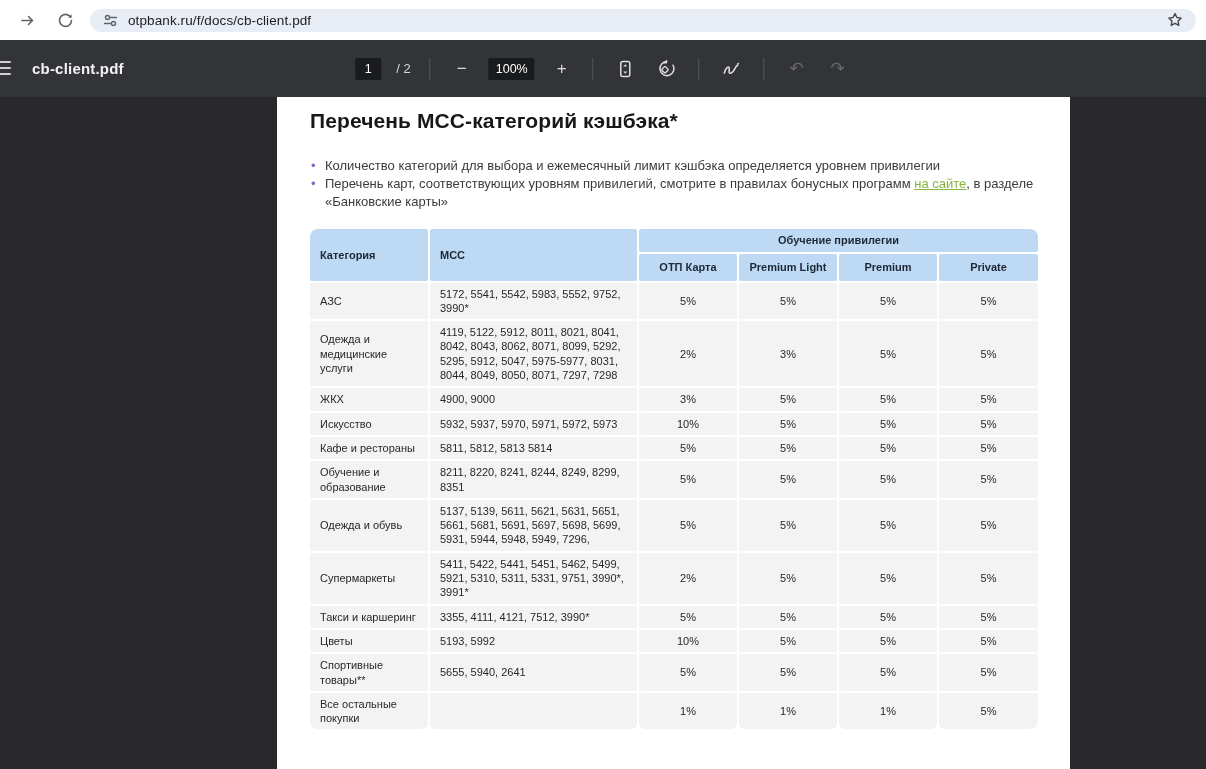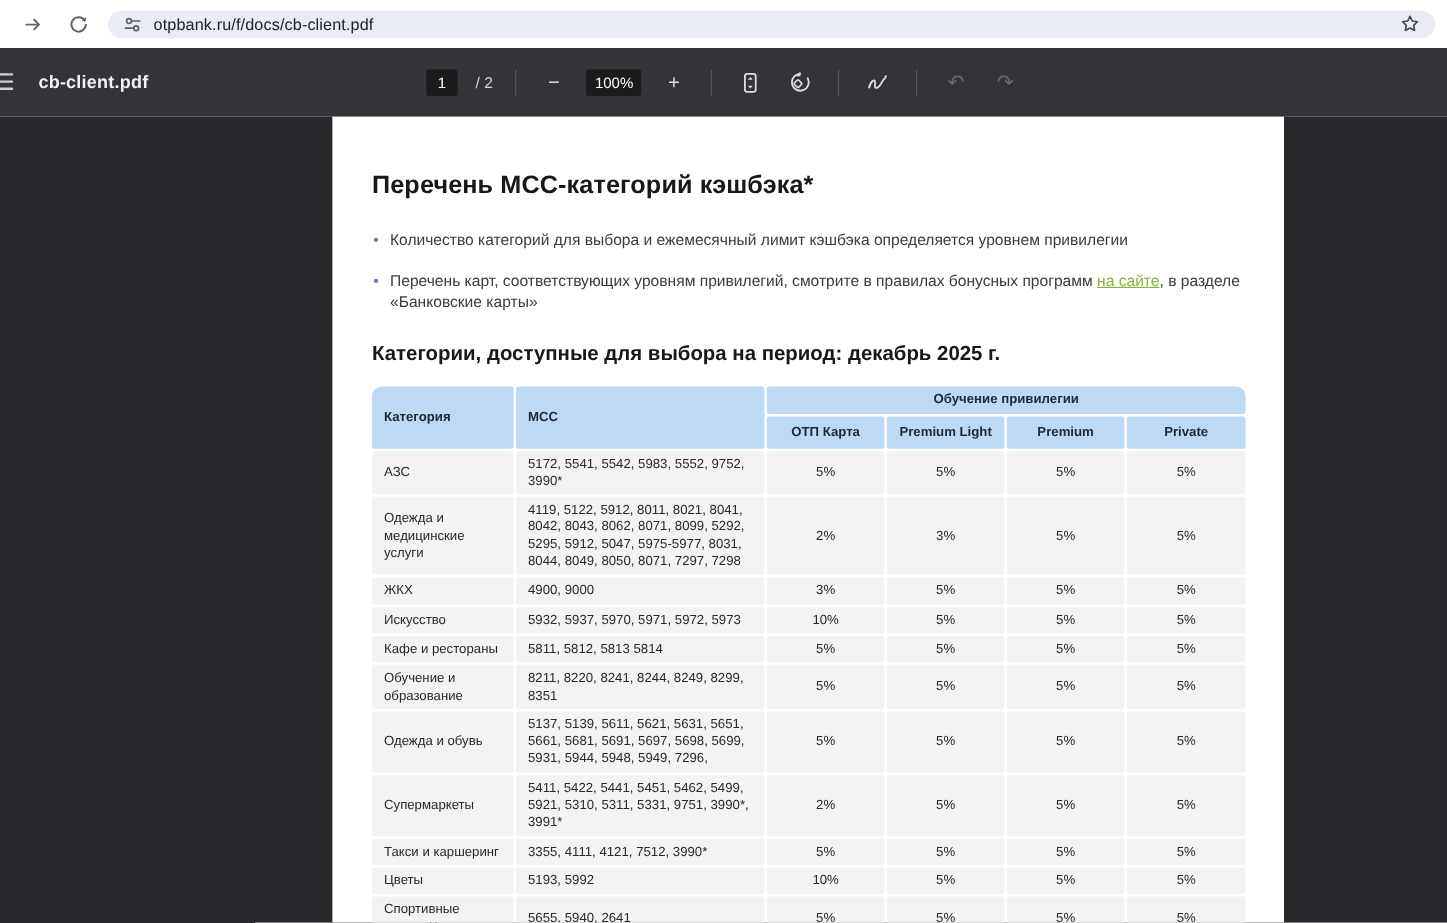--- a/index.html
+++ b/index.html
@@ -31,23 +31,23 @@
              display:flex; align-items:center; justify-content:center; }
   .tb-ico{ width:26px; height:26px; display:flex; align-items:center; justify-content:center; }
   .tb-ico.dim{ opacity:.45; }
   .undo-glyph{ font-size:17px; color:#a9a9ad; }
 
   
   .viewer{ height:672px; background:#29292d; position:relative; overflow:hidden; }
   .page{ position:absolute; left:277px; top:0; width:793px; height:100%; background:#ffffff; }
   .content{ padding:12px 32px 0 33px; }
 
-  .doc-title{ font-size:21px; font-weight:700; color:#17181a; letter-spacing:.1px;margin-top:34px; }
-
-  .bullets{ margin-top:24px; display:flex; flex-direction:column; gap:16px; }
+  .doc-title{ font-size:21px; font-weight:700; color:#17181a; letter-spacing:.1px; }
+
+  .bullets{ margin-top:24px; display:flex; flex-direction:column; gap:0; }
   .bullet{ position:relative; padding-left:15px; font-size:13px; color:#3a3b3d; line-height:1.4; }
   .bullet::before{ content:"•"; position:absolute; left:1px; top:0; color:#8a63c2; }
   a.green-link{ color:#86b440; text-decoration:underline; cursor:pointer; }
 
   .doc-subtitle{ margin-top:23px; font-size:17px; font-weight:700; color:#17181a; }
 
   
   .cb-table{ margin-top:17px; display:grid; grid-template-columns:118px 207px 98px 98px 98px 1fr;
              gap:2px; font-size:11px; color:#27282b; }
   .tr{ display:contents; }
@@ -149,21 +149,20 @@
   <div class="page">
     <div class="content">
 
       <h1 class="doc-title">Перечень MCC-категорий кэшбэка*</h1>
 
       <div class="bullets">
         <div class="bullet">Количество категорий для выбора и ежемесячный лимит кэшбэка определяется уровнем привилегии</div>
         <div class="bullet"><span>Перечень карт, соответствующих уровням привилегий, смотрите в правилах бонусных программ </span><a class="green-link">на сайте</a><span>, в разделе «Банковские карты»</span></div>
       </div>
 
-      <h2 class="doc-subtitle">Категории, доступные для выбора на период: декабрь 2025 г.</h2>
 
       <div class="cb-table">
 
         <div class="th th-cat">Категория</div>
         <div class="th th-mcc">MCC</div>
         <div class="th th-group">Обучение привилегии</div>
         <div class="th th-sub">ОТП Карта</div>
         <div class="th th-sub">Premium Light</div>
         <div class="th th-sub">Premium</div>
         <div class="th th-sub">Private</div>

